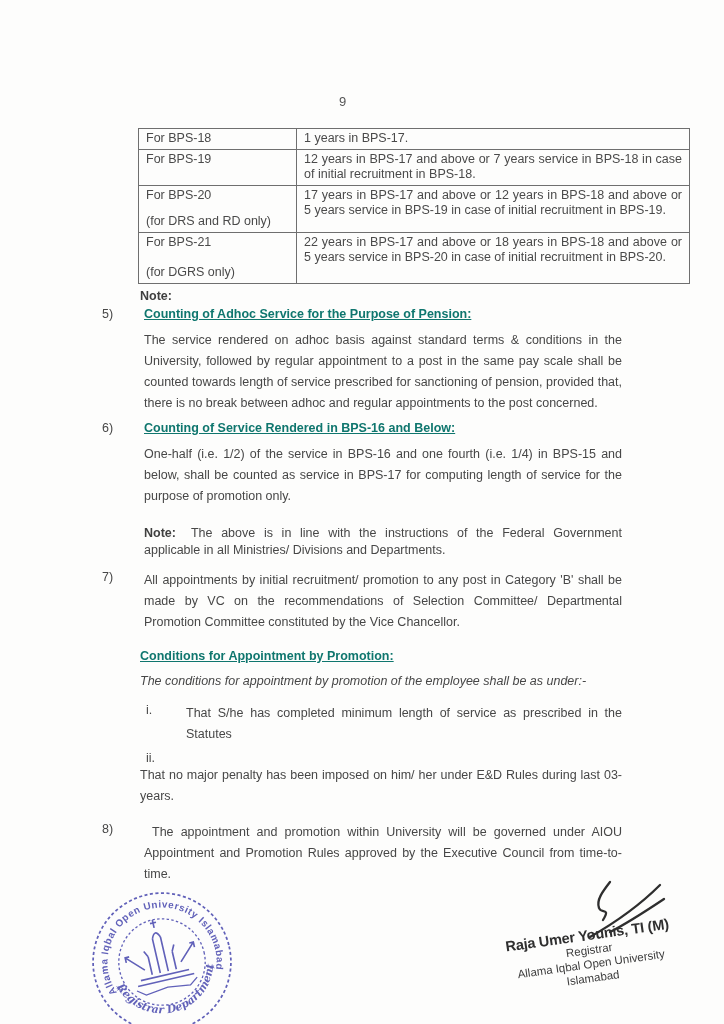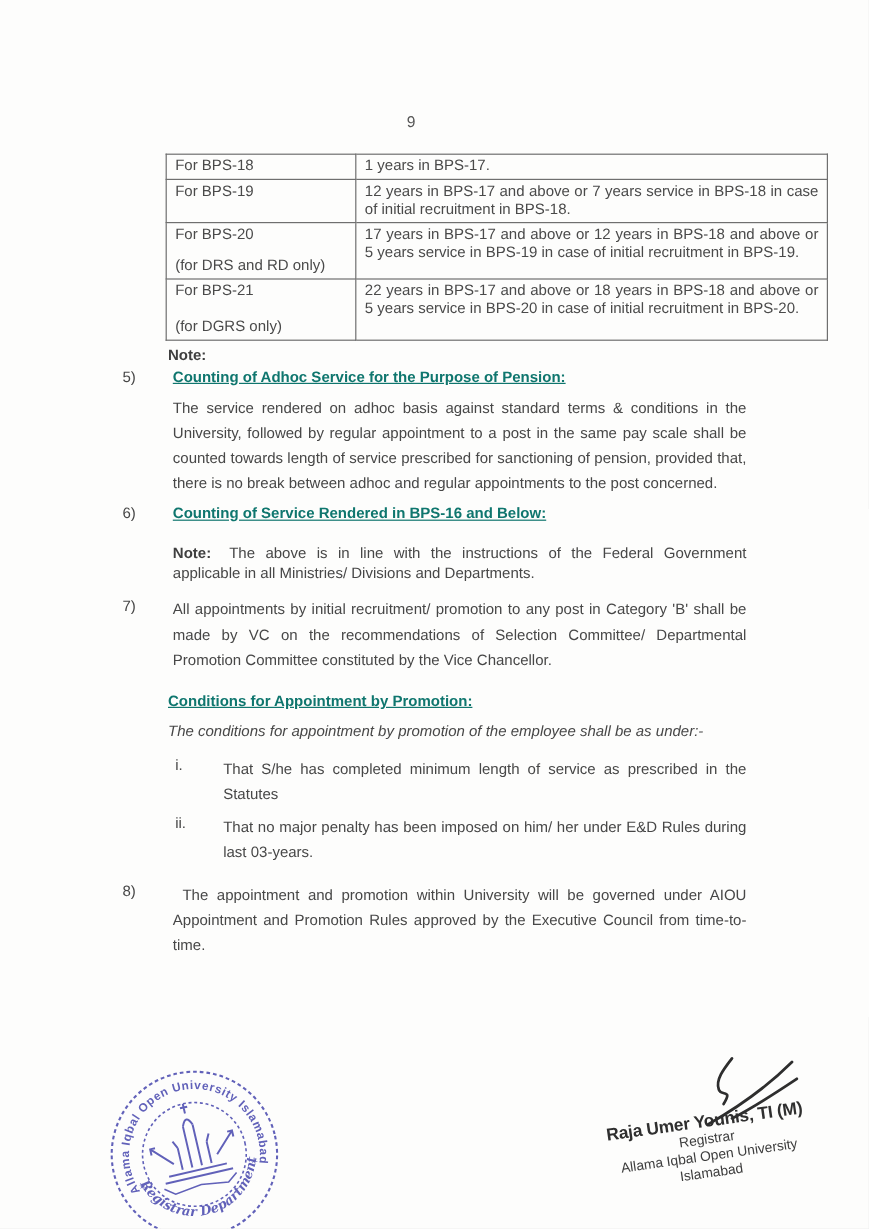--- a/index.html
+++ b/index.html
@@ -45,21 +45,21 @@
   .sec8 { margin-top:15px; }
   .sec8 p.para { text-indent:8px; }
 
   
   .conditions { margin:16px 0 0 42px; width:482px; }
   .cond-intro { margin-top:8px; line-height:21px;font-style:italic; }
   .cond-item { display:flex; }
   .cond-item .inum { width:40px; flex-shrink:0; padding-left:6px; }
   .cond-item .itxt { flex:1; text-align:justify; line-height:21px; }
   .item-i  { margin-top:11px; }
-  .item-ii { margin-top:6px; }
+  .item-ii { margin-top:6px;flex-direction:column; }
 
   
   .stamp {
     position:absolute; left:90px; top:890px; width:144px; height:144px;
     transform:rotate(-13deg); color:#4c4cb0; opacity:0.88;
   }
   .stamp svg { width:100%; height:100%; }
   .ring-text { font-size:9.6px; letter-spacing:0.6px; font-weight:bold; }
   .bottom-text { font-family:"DejaVu Serif","Liberation Serif",serif; font-style:italic; font-weight:bold; font-size:10.5px; }
   .star-text { font-size:8px; }
@@ -122,20 +122,21 @@
       <div class="bodywrap">
         <div class="heading">Counting of Adhoc Service for the Purpose of Pension:</div>
         <p class="para">The service rendered on adhoc basis against standard terms &amp; conditions in the University, followed by regular appointment to a post in the same pay scale shall be counted towards length of service prescribed for sanctioning of pension, provided that, there is no break between adhoc and regular appointments to the post concerned.</p>
       </div>
     </div>
 
     <div class="sec sec6">
       <div class="num">6)</div>
       <div class="bodywrap">
         <div class="heading">Counting of Service Rendered in BPS-16 and Below:</div>
+        <p class="para">One-half (i.e. 1/2) of the service in BPS-16 and one fourth (i.e. 1/4) in BPS-15 and below, shall be counted as service in BPS-17 for computing length of service for the purpose of promotion only.</p>
         <div class="inline-note">
           <span class="nlbl">Note:</span><span>The above is in line with the instructions of the Federal Government applicable in all Ministries/ Divisions and Departments.</span>
         </div>
       </div>
     </div>
 
     <div class="sec sec7">
       <div class="num">7)</div>
       <div class="bodywrap">
         <p class="para first">All appointments by initial recruitment/ promotion to any post in Category 'B' shall be made by VC on the recommendations of Selection Committee/ Departmental Promotion Committee constituted by the Vice Chancellor.</p>

